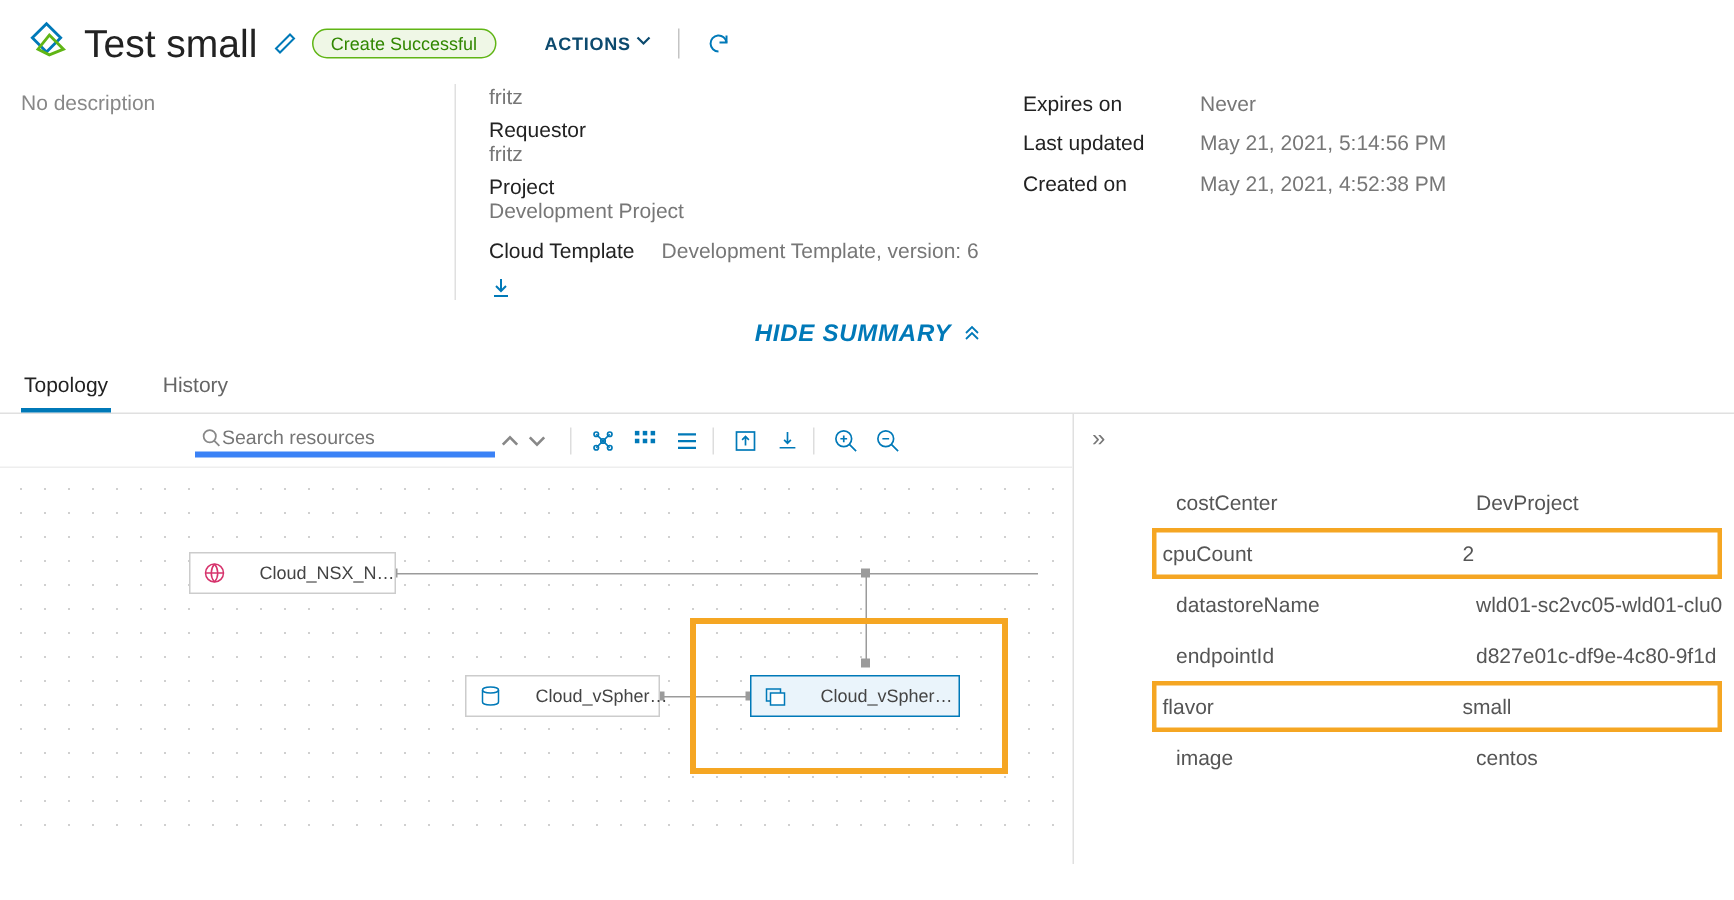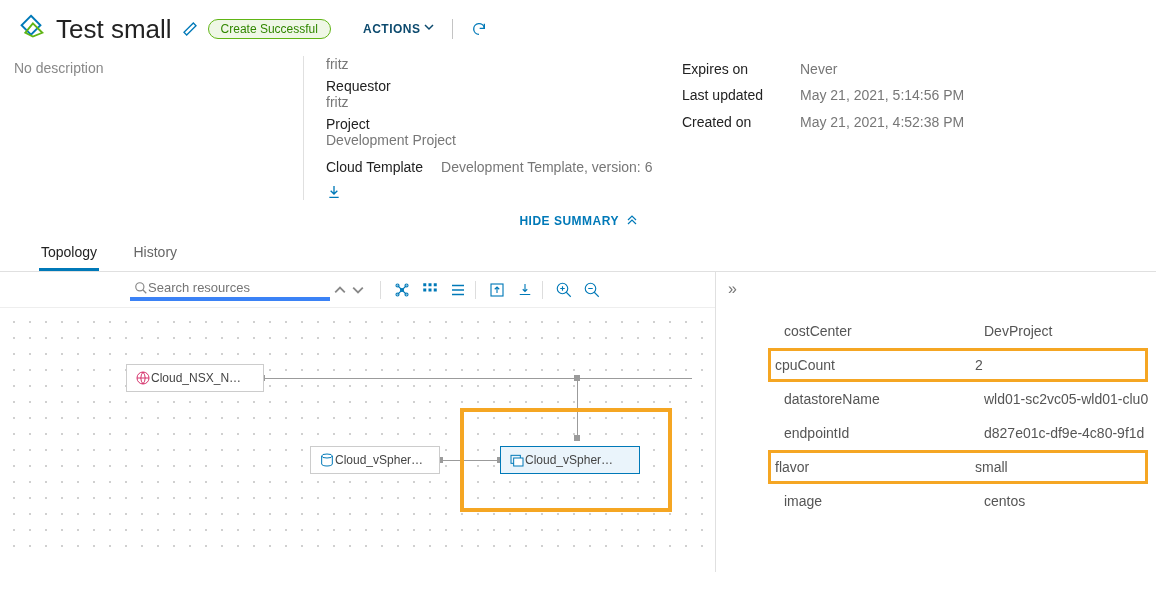--- a/index.html
+++ b/index.html
@@ -18,37 +18,37 @@
 .summary-mid { padding-left: 22px; flex: 1; font-size: 14px; }
 .summary-right { width: 460px; font-size: 14px; }
 .label { color: #222; }
 .value { color: #777; }
 .row { display: flex; gap: 18px; padding: 2px 0; line-height: 1.6; }
 .row .label { width: 100px; flex: none; }
 .stack .label { display: block; }
 .stack .value { display: block; margin-bottom: 6px; }
 .download-icon { color: #0079b8; margin-top: 4px; cursor: pointer; }
 
-.hide-summary { text-align: center; color: #0079b8; font-size: 12px; font-weight: 600; letter-spacing: 0.5px; padding: 14px 0 8px; cursor: pointer; }
+.hide-summary { text-align: center; color: #0079b8; font-size: 16px; font-weight: 600; letter-spacing: 0.5px; padding: 14px 0 8px; cursor: pointer; font-style: italic; }
 .hide-summary .chev { margin-left: 4px; }
 
 .tabs { border-bottom: 1px solid #e0e0e0; padding: 0 14px; }
 .tab { display: inline-block; padding: 8px 2px; margin-right: 28px; font-size: 14px; color: #666; cursor: pointer; }
-.tab.active { color: #222; border-bottom: 3px solid #0079b8; font-weight: 500; margin-left: 25px; }
+.tab.active { color: #222; border-bottom: 3px solid #0079b8; font-weight: 500; }
 
 .workspace { display: flex; height: 300px; }
 .canvas-area { flex: 1; border-right: 1px solid #e0e0e0; position: relative; }
 .toolbar { display: flex; align-items: center; gap: 4px; padding: 6px 0 6px 130px; border-bottom: 1px solid #eee; }
 .search-wrap { display: flex; align-items: center; border-bottom: 4px solid #3b82f6; padding: 2px 4px; width: 200px; color: #888; }
 .search-wrap input { border: none; outline: none; font-size: 13px; width: 150px; color: #555; }
 .search-nav { display: flex; align-items: center; gap: 6px; color: #888; margin-right: 8px; }
 .toolbar-group { display: flex; align-items: center; gap: 10px; border-left: 1px solid #ddd; padding-left: 12px; margin-left: 4px; }
 .ticon { width: 18px; height: 18px; color: #0079b8; display: inline-flex; align-items: center; justify-content: center; cursor: pointer; }
 .canvas { position: relative; height: 240px; background-image: radial-gradient(#d0d0d0 1px, transparent 1px); background-size: 16px 16px; background-position: 6px 6px; }
-.node { position: absolute; border: 1px solid #ccc; background: #fff; display: flex; align-items: center; gap: 0; padding: 4px 8px; font-size: 12px; color: #444; height: 28px; }
+.node { position: absolute; border: 1px solid #ccc; background: #fff; display: flex; align-items: center; gap: 22px; padding: 4px 8px; font-size: 12px; color: #444; height: 28px; }
 .node .nicon { width: 16px; height: 16px; flex: none; }
 .selgroup { position: absolute; border: 4px solid #f5a623; }
 .selnode { border: 1px solid #0079b8; background: #eaf4fb; }
 .connector { position: absolute; background: #9b9b9b; }
 .dot { position: absolute; width: 6px; height: 6px; background: #9b9b9b; transform: translate(-50%, -50%); }
 
 .sidepanel { width: 440px; position: relative; padding: 12px 0 0 0; overflow: hidden;}
 .collapse-icon { position: absolute; top: 8px; left: 12px; color: #777; cursor: pointer; font-size: 16px; }
 .proplist { padding: 30px 0 0 68px; }
 .prow { display: flex; padding: 9px 0; font-size: 14px; color: #555; align-items: center; }

